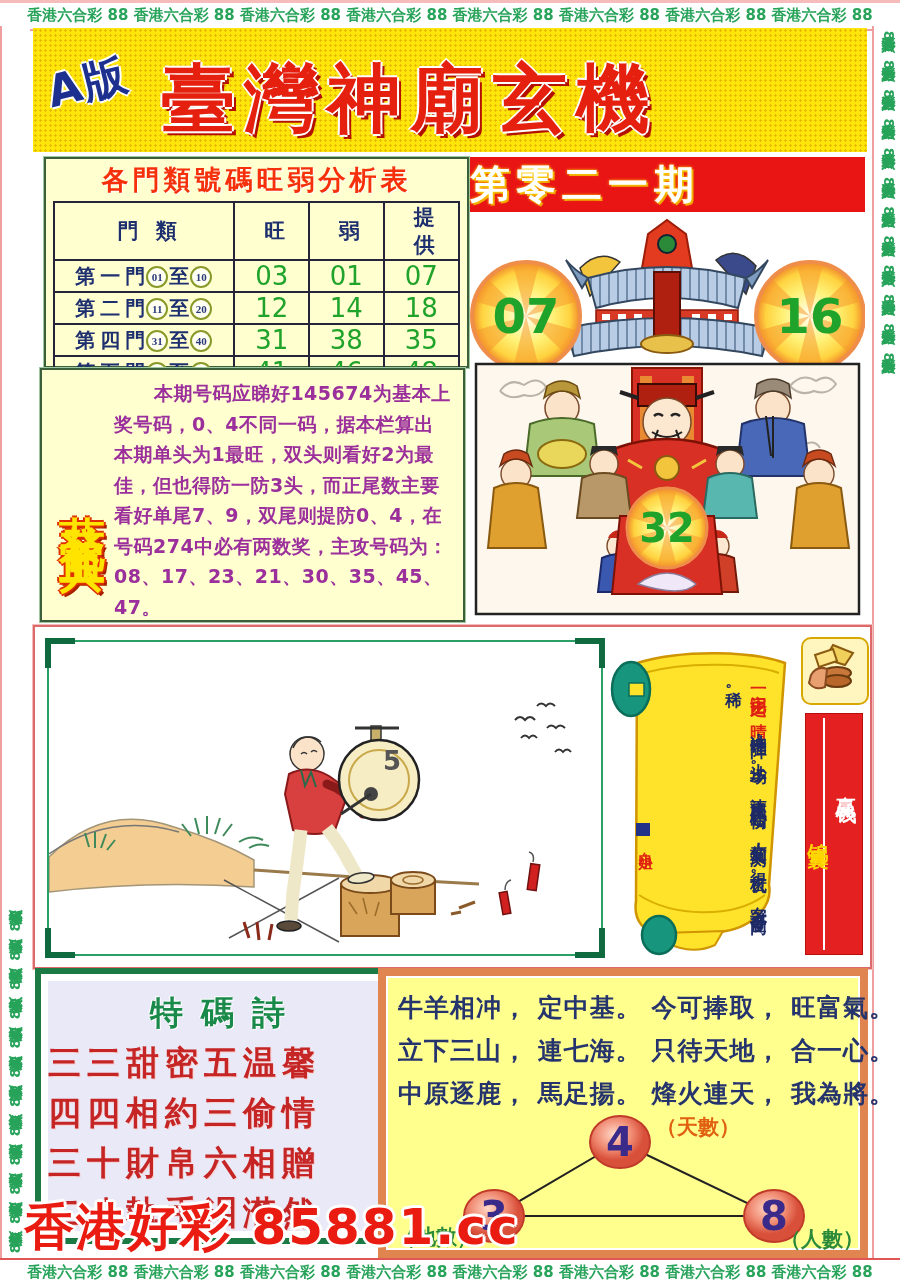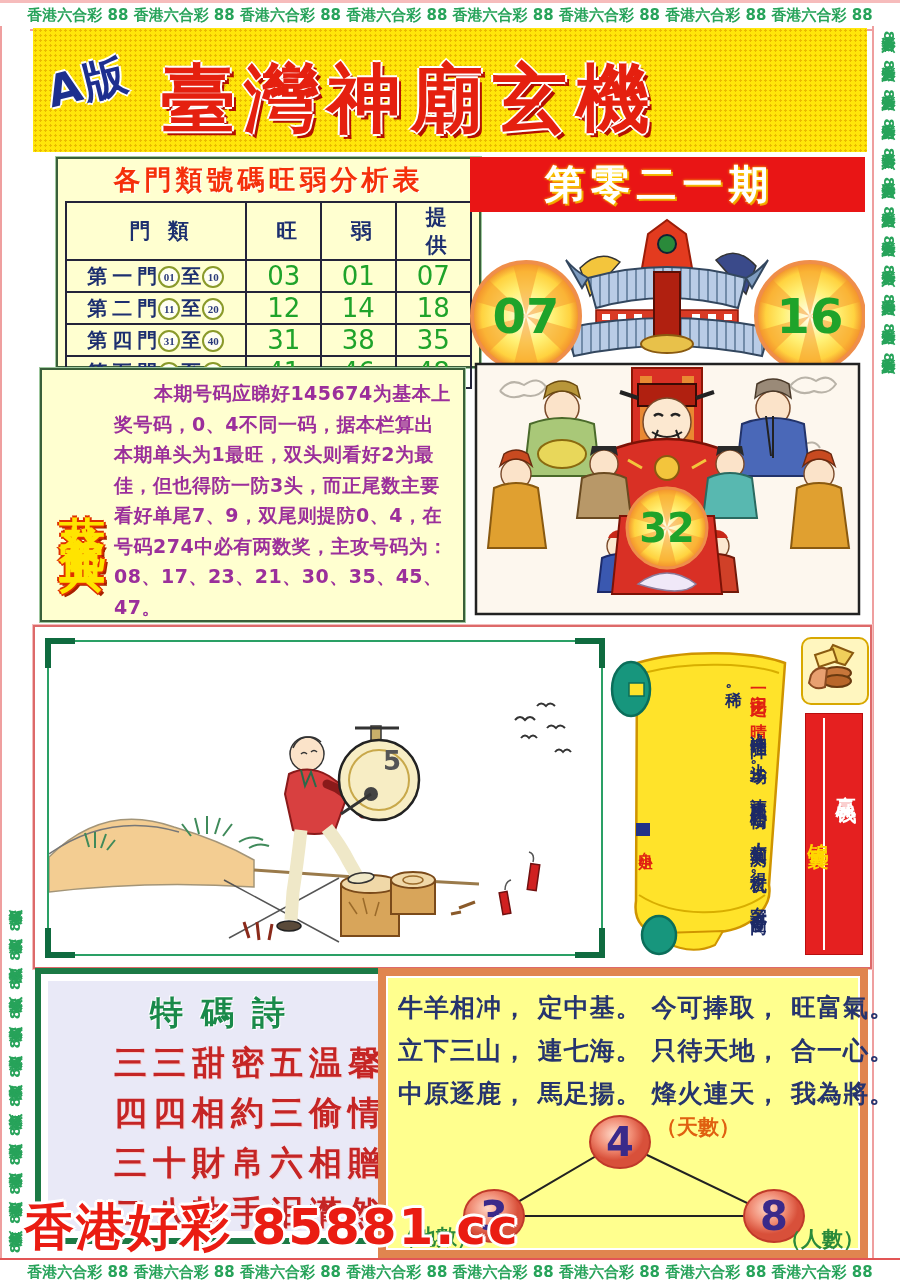--- a/index.html
+++ b/index.html
@@ -19,42 +19,42 @@
           writing-mode:vertical-rl;font-size:14px;line-height:26px;}
   
   .titleband{position:absolute;left:33px;top:28px;width:834px;height:124px;background:#ffe60a;
     background-image:radial-gradient(#e9ba00 1px,rgba(0,0,0,0) 1.4px);background-size:5px 5px;}
   .edition{position:absolute;left:14px;top:26px;font-size:44px;font-weight:bold;color:#1d2f8f;
     transform:rotate(-14deg);letter-spacing:2px;
     text-shadow:2px 0 0 #fff,-2px 0 0 #fff,0 2px 0 #fff,0 -2px 0 #fff;}
   .main-title{position:absolute;left:128px;top:22px;font-size:74px;font-weight:bold;color:#e5200f;letter-spacing:9px;white-space:nowrap;
     text-shadow:2px 0 0 #fff,-2px 0 0 #fff,0 2px 0 #fff,0 -2px 0 #fff,4px 4px 0 #b31000;}
   
-  .analysis{position:absolute;left:56px;top:157px;width:421px;height:207px;background:#ffffd0;
+  .analysis{position:absolute;left:44px;top:157px;width:421px;height:207px;background:#ffffd0;
     border:2px solid #3a5f3a;box-shadow:0 0 0 1px #9fc89f;}
   .an-title{color:#f5300a;font-weight:bold;font-size:27px;letter-spacing:4px;text-align:center;
     padding-top:3px;text-shadow:1px 1px 0 #fff;}
   table.an{border-collapse:collapse;margin:3px auto 0;width:407px;}
   table.an th,table.an td{border:2px solid #24243a;padding:0;height:28px;}
   table.an th{color:#1d2f6f;font-size:21px;letter-spacing:5px;padding-left:11px;}
   .door-cell{color:#1d2f6f;font-weight:bold;font-size:20px;white-space:nowrap;text-align:center;font-family:Liberation Serif, serif;}
   .circ{display:inline-block;width:18px;height:18px;border:2px solid #8a9a2a;border-radius:50%;
     font-size:11px;line-height:18px;color:#2a3a7a;background:#fffff2;text-align:center;vertical-align:2px;font-weight:bold;margin:0 1px;}
   .val{color:#1fa32a;font-size:26px;text-align:center;width:78px;font-weight:500;}
   
   .kuihua{position:absolute;left:40px;top:368px;width:421px;height:250px;background:#ffffd0;
     border:2px solid #3a5f3a;box-shadow:0 0 0 1px #9fc89f;display:flex;}
   .kh-title{writing-mode:vertical-rl;font-size:46px;font-weight:bold;color:#ffe400;width:72px;
     letter-spacing:10px;text-align:center;padding-top:8px;
     text-shadow:2px 0 0 #e03000,-2px 0 0 #e03000,0 2px 0 #e03000,0 -2px 0 #e03000,3px 3px 0 #a82000;}
   .kh-text{flex:1;color:#9b2f9b;font-size:19px;line-height:30.5px;font-weight:bold;
     padding:8px 10px 4px 0;text-indent:2.1em;letter-spacing:0.5px;}
   
   .issue{position:absolute;left:470px;top:157px;width:395px;height:55px;background:#e91515;
-    color:#fff;font-size:40px;font-weight:bold;letter-spacing:6px;text-align:center;line-height:55px;
+    color:#fff;font-size:40px;font-weight:bold;letter-spacing:6px;text-align:left;line-height:55px;
     padding-right:16px;box-sizing:border-box;text-shadow:0 0 3px #ffe400,2px 2px 0 #f0a000;}
   .temple{position:absolute;left:470px;top:216px;width:395px;height:402px;}
   
   .mid{position:absolute;left:33px;top:625px;width:835px;height:340px;background:#fff;
     border:2px solid #dd6a6a;box-shadow:0 0 0 1px #f4bcbc;}
   .pic-frame{position:absolute;left:12px;top:13px;width:552px;height:312px;border:2px solid #2aa065;}
   .corner{position:absolute;width:24px;height:24px;}
   .c-tl{left:-4px;top:-4px;border-left:6px solid #0f6b3f;border-top:6px solid #0f6b3f;}
   .c-tr{right:-4px;top:-4px;border-right:6px solid #0f6b3f;border-top:6px solid #0f6b3f;}
   .c-bl{left:-4px;bottom:-4px;border-left:6px solid #0f6b3f;border-bottom:6px solid #0f6b3f;}
@@ -74,21 +74,21 @@
   .strip-t1{position:absolute;left:26px;top:66px;writing-mode:vertical-rl;color:#ffffff;
     font-size:21px;font-weight:bold;letter-spacing:6px;}
   .strip-t2{position:absolute;left:-2px;top:112px;writing-mode:vertical-rl;color:#ffd700;
     font-size:21px;font-weight:bold;letter-spacing:6px;}
   
   .poembox{position:absolute;left:35px;top:968px;width:365px;height:276px;background:#fff;
     border:6px solid #1c7a45;box-sizing:border-box;}
   .poem-inner{position:absolute;left:7px;top:7px;right:7px;bottom:7px;background:#e9e9f7;}
   .poem-title{color:#1a8a4a;font-size:33px;font-weight:bold;text-align:center;letter-spacing:18px;
     padding:10px 0 2px 18px;text-shadow:1px 1px 0 #fff,-1px -1px 0 #fff;}
-  .poem-line{color:#c52525;font-size:33px;font-weight:bold;text-align:right;letter-spacing:6px;
+  .poem-line{color:#c52525;font-size:33px;font-weight:bold;text-align:left;letter-spacing:6px;
     line-height:50px;text-shadow:1px 1px 0 #f7d0d0;}
   .versebox{position:absolute;left:378px;top:968px;width:490px;height:290px;background:#ffff8e;
     border:8px solid #e0854f;box-sizing:border-box;box-shadow:inset 0 0 0 2px #ffffff;}
   .verse-line{color:#26346e;font-size:25px;font-weight:bold;line-height:43px;letter-spacing:1px;
     padding:0 12px;white-space:nowrap;}
   .verse-text{padding-top:10px;}
   .tri{position:absolute;left:6px;bottom:0px;}
   
   .watermark{position:absolute;left:24px;top:1194px;font-size:50px;font-weight:bold;color:#ea1c12;
     letter-spacing:2px;z-index:60;white-space:nowrap;

